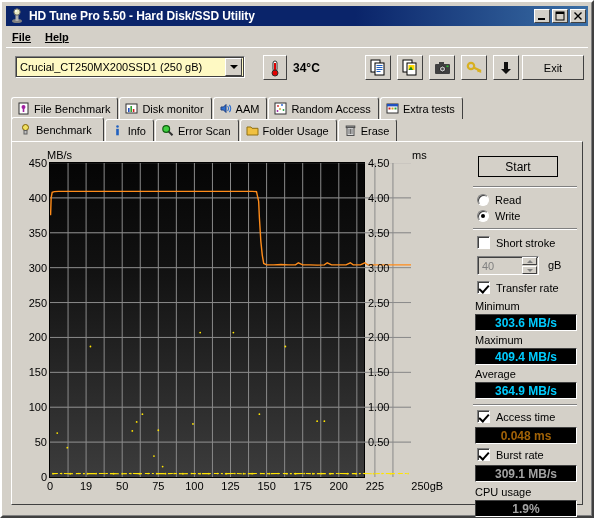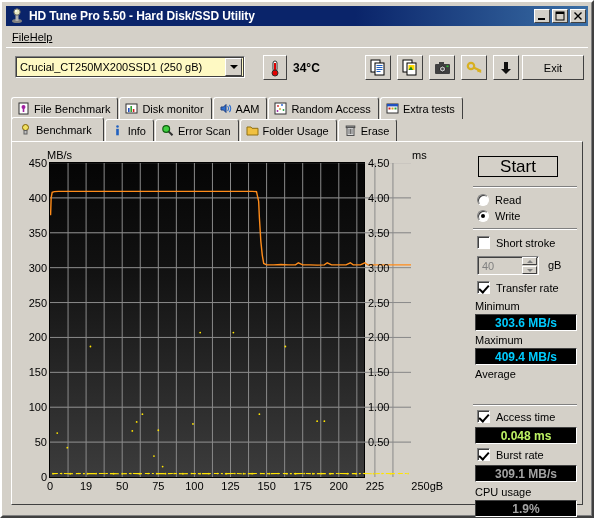--- a/index.html
+++ b/index.html
@@ -56,21 +56,21 @@
     border-right-color: #404040; border-bottom-color: #404040;
     position: relative;
     font-size: 9px; line-height: 12px; text-align: center;
     color: #000;
   }
 
   
   .menubar {
     position: absolute; left: 3px; top: 25px; right: 3px; height: 18px;
     background: #d4d0c8;
-    display: flex; align-items: center; padding-left: 6px; 
+    display: flex; align-items: center; padding-left: 6px; gap: 14px; font-weight: bold;
   }
   .menuitem { font-size: 11px; color: #000; }
   .menuitem u { text-decoration: underline; }
 
   
   .menusep {
     position: absolute; left: 3px; right: 3px; top: 44px; height: 2px;
     border-top: 1px solid #ffffff;
   }
 
@@ -193,21 +193,21 @@
   .side {
     position: absolute; left: 458px; top: 4px; width: 112px; bottom: 4px;
   }
   .startbtn {
     position: absolute; left: 8px; top: 10px; width: 80px; height: 21px;
     background: #d4d0c8;
     border: 1px solid #ffffff;
     border-right-color: #404040; border-bottom-color: #404040;
     outline: 1px solid #000; outline-offset: -1px;
     display: flex; align-items: center; justify-content: center;
-    font-size: 17px; color: #000;
+    font-size: 12px; color: #000;
   }
   .hsep {
     position: absolute; left: 3px; width: 104px; height: 2px;
     border-top: 1px solid #808080; border-bottom: 1px solid #ffffff;
   }
   .opt {
     position: absolute; left: 7px;
     display: flex; align-items: center; gap: 6px;
     font-size: 11px; color: #000;
   }
@@ -269,21 +269,21 @@
   }
   .resbox {
     position: absolute; left: 5px; width: 102px; height: 17px;
     background: #000000;
     border: 1px solid #404040;
     border-right-color: #ffffff; border-bottom-color: #ffffff;
     display: flex; align-items: center; justify-content: center;
     font-size: 12px; font-weight: bold;
   }
   .resbox.cyan  { color: #00ccff; }
-  .resbox.yellow{ color: #bef264; }
+  .resbox.yellow{ color: #a16207; }
   .resbox.white { color: #a3a3a3; }
 </style>
 </head>
 <body>
 
 <div id="app">
  <div class="window">
   <div class="window-inner">
 
    <div class="titlebar">
@@ -665,20 +665,21 @@
          <span>Transfer rate</span>
        </div>
 
        <div class="reslabel" style="top:154px">Minimum</div>
        <div class="resbox cyan" style="top:168px">303.6 MB/s</div>
 
        <div class="reslabel" style="top:188px">Maximum</div>
        <div class="resbox cyan" style="top:202px">409.4 MB/s</div>
 
        <div class="reslabel" style="top:222px">Average</div>
+       <div class="resbox cyan" style="top:236px">364.9 MB/s</div>
 
        <div class="hsep" style="top:258px"></div>
 
        <div class="opt" style="top:264px">
          <span class="cbox on"></span>
          <span>Access time</span>
        </div>
        <div class="resbox yellow" style="top:281px">0.048 ms</div>
 
        <div class="opt" style="top:302px">

